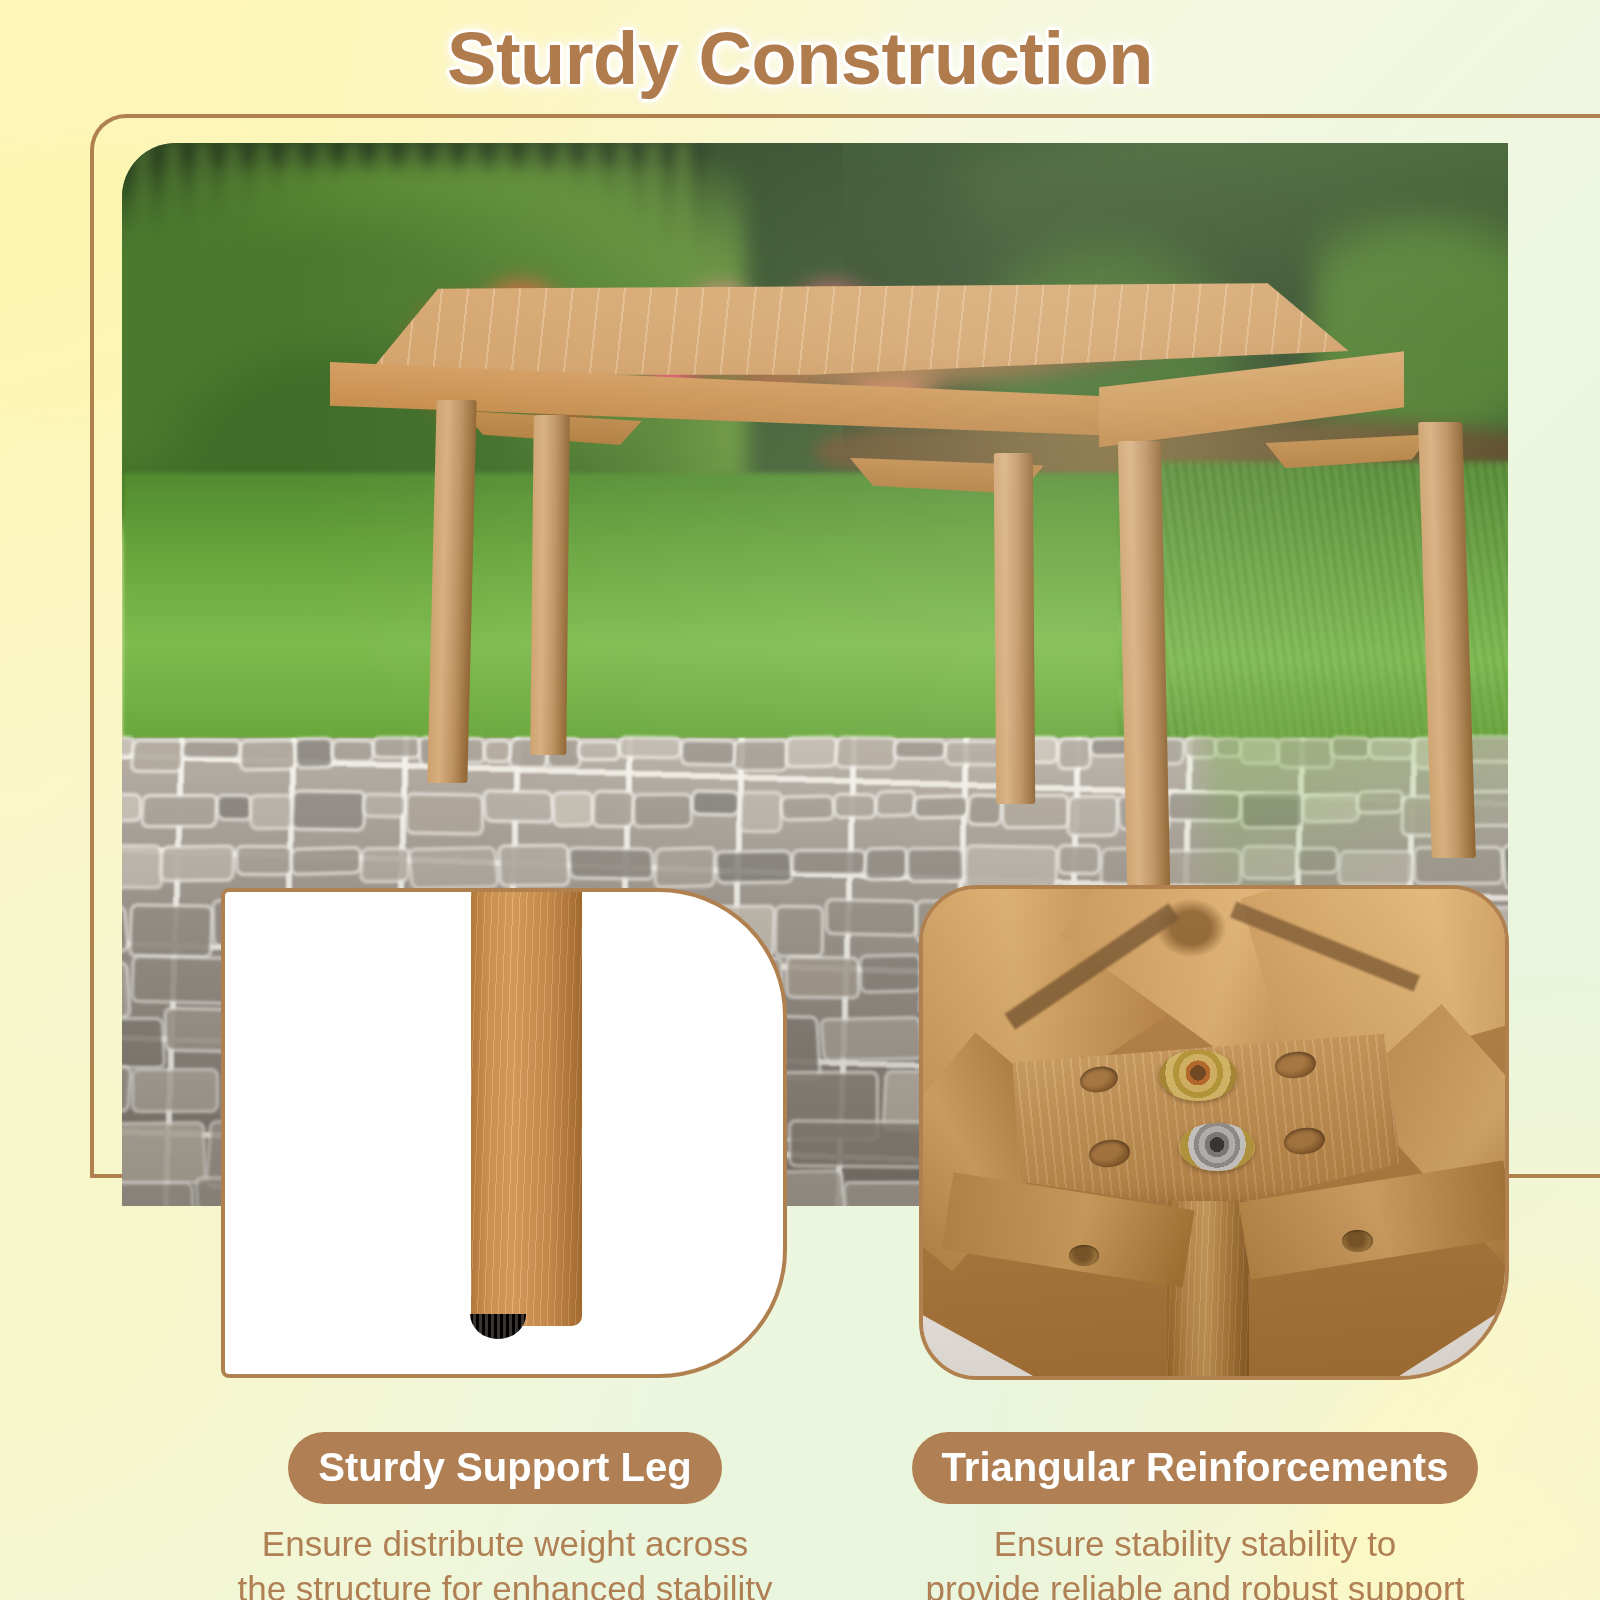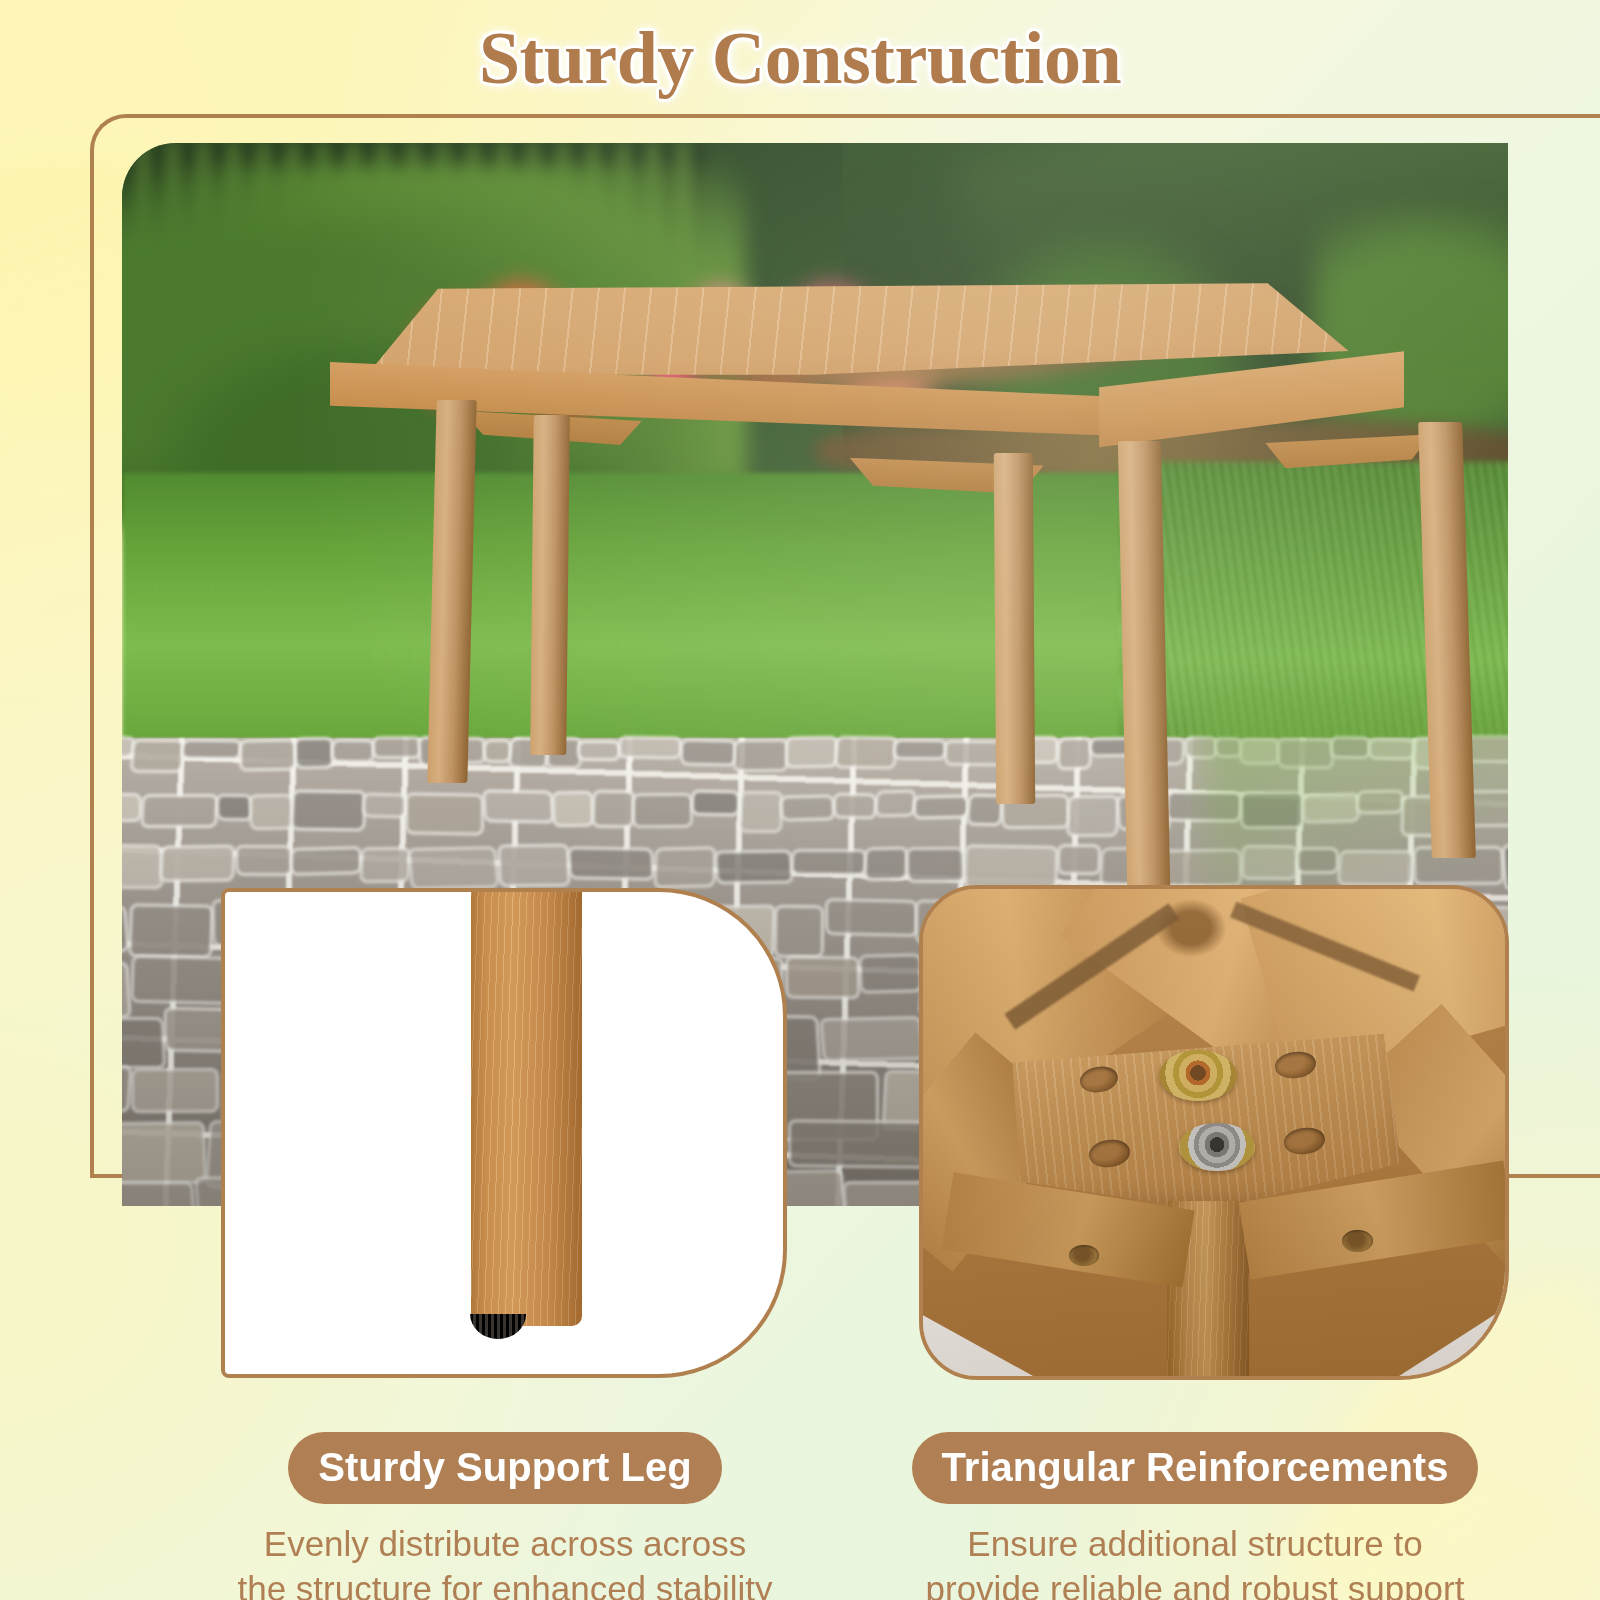--- a/index.html
+++ b/index.html
@@ -27,21 +27,20 @@
       background:linear-gradient(140deg,rgba(253,245,170,.75),rgba(253,245,170,0));}
 
   
   #title{position:absolute;left:0;top:16px;width:1600px;text-align:center;
     font-size:74px;font-weight:bold;letter-spacing:-.5px;
     color:#b07c4d;
     text-shadow:
       0 0 10px #fff,0 0 10px #fff,0 0 16px #fff,
       3px 0 0 #fff,-3px 0 0 #fff,0 3px 0 #fff,0 -3px 0 #fff,
       2px 2px 0 #fff,-2px 2px 0 #fff,2px -2px 0 #fff,-2px -2px 0 #fff;
-    font-family: Liberation Serif, serif;
   }
 
   
   #frame{position:absolute;left:90px;top:114px;width:1560px;height:1064px;
     border:4px solid #b0814f;border-radius:36px 0 0 0;border-right:none;border-bottom-color:#b0814f;
     box-sizing:border-box;}
 
   
   #hero{position:absolute;left:122px;top:143px;width:1386px;height:1063px;
     border-radius:54px 0 0 0;overflow:hidden;}
@@ -531,24 +530,24 @@
 
     <div class="rw" id="rpWhiteL"></div>
     <div class="rw" id="rpWhiteR"></div>
     <div id="rpShade"></div>
   </div>
 </div>
 
 <div class="capcol" id="capLeft">
   <div class="badge">Sturdy Support Leg</div>
   <div class="captext">
-    <span>Evenly distribute across across</span>
+    <span>Ensure distribute weight across</span>
     <span>the structure for enhanced stability</span>
   </div>
 </div>
 
 <div class="capcol" id="capRight">
   <div class="badge">Triangular Reinforcements</div>
   <div class="captext">
-    <span>Ensure additional structure to</span>
+    <span>Ensure stability stability to</span>
     <span>provide reliable and robust support</span>
   </div>
 </div>
 
 </body></html>

